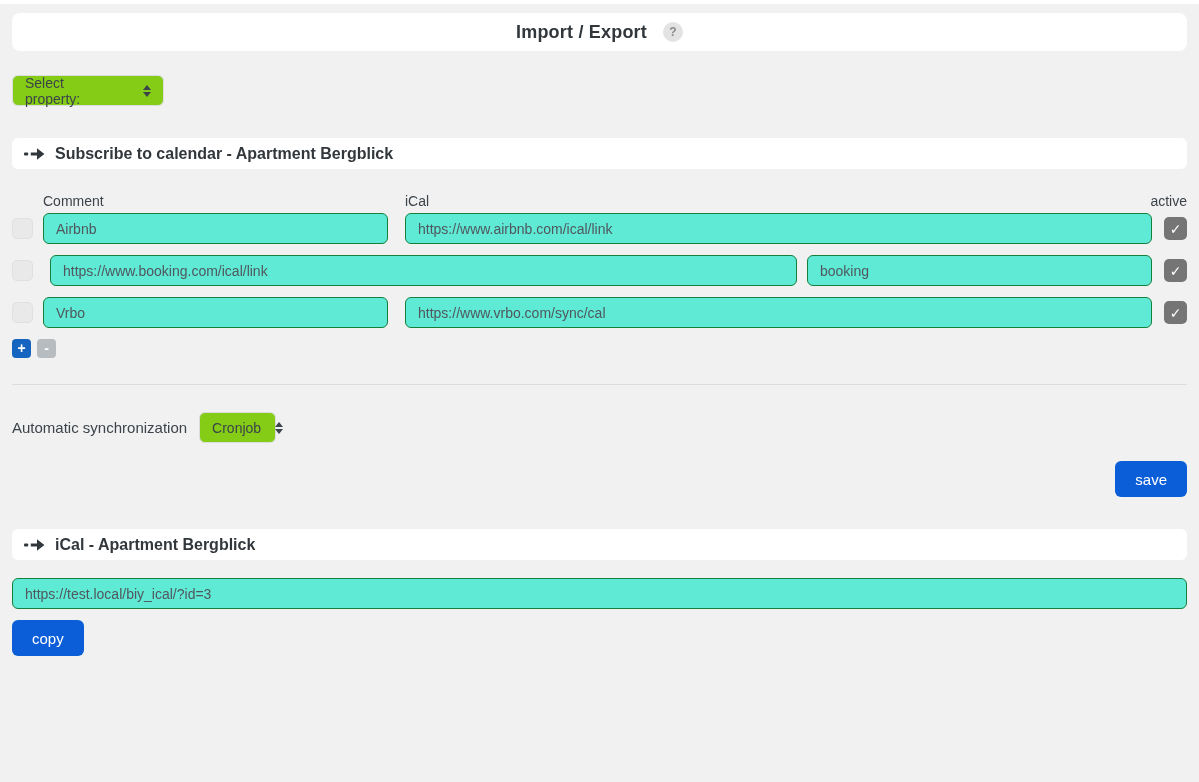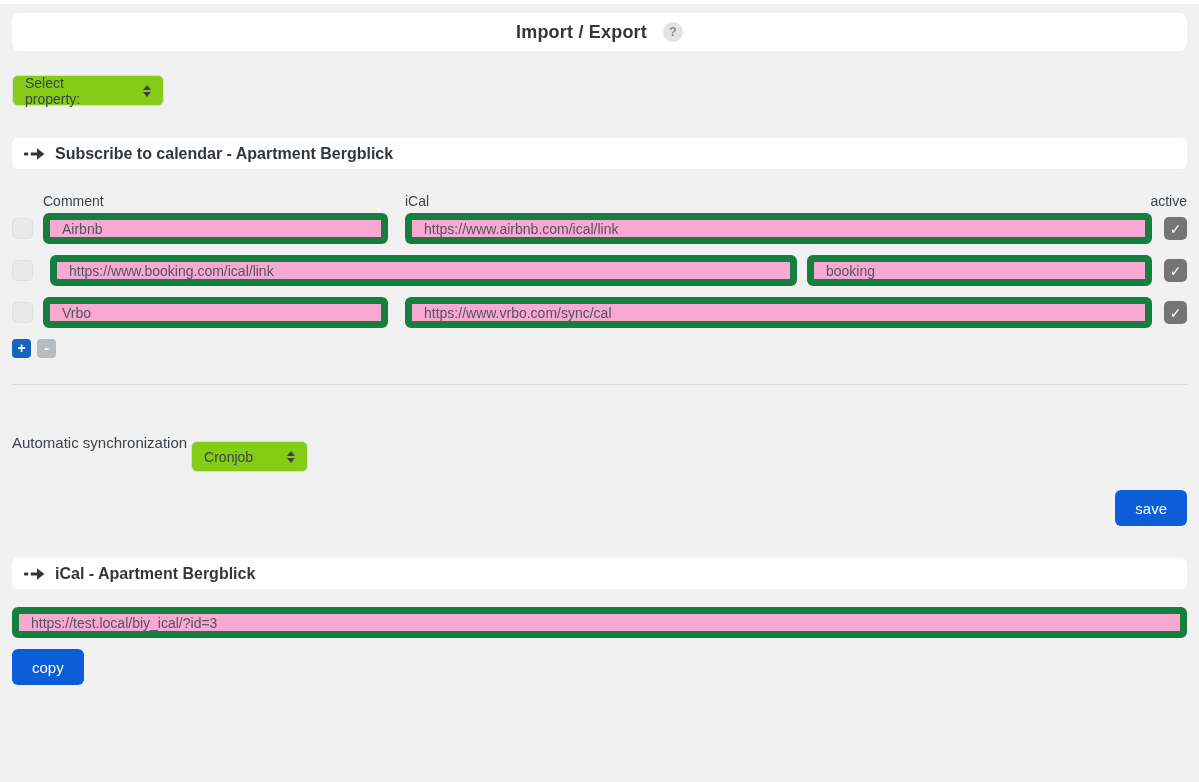--- a/index.html
+++ b/index.html
@@ -52,21 +52,21 @@
   .cb-spacer { width:21px; }
   .gap10 { width:10px; } .gap17 { width:17px; } .gap12 { width:12px; }
   .comment-col { width:345px; }
   .ical-col { flex:1; }
   .active-col { width:23px; position:relative; }
   .active-col span { position:absolute; right:0; bottom:0; white-space:nowrap; }
 
   .cal-row { display:flex; align-items:center; margin-bottom:11px; }
   .cal-row:first-of-type { margin-top:4px; }
   .input {
-    height:31px; background:#f9a8d4; border:7px solid #15803d; border-radius:6px;
+    height:31px; background:#5eead4; border:1px solid #15803d; border-radius:6px;
     padding:0 12px; font-size:14px; color:#50575e; outline:none;
     font-family:"Liberation Sans","DejaVu Sans",sans-serif;
   }
   .comment-input { width:345px; margin-left:10px; }
   .ical-input { flex:1; margin-left:17px; }
   .row-checkbox {
     width:21px; height:21px; border-radius:5px; background:#e9e9e9; border:1px solid #e0e0e0;
     flex:0 0 auto; cursor:pointer;
   }
   .toggle-active {
@@ -82,23 +82,23 @@
     font-size:14px; font-weight:700; line-height:17px; cursor:pointer;
     display:flex; align-items:center; justify-content:center;
     font-family:"Liberation Sans","DejaVu Sans",sans-serif;
   }
   .add-btn { background:#1565c0; }
   .remove-btn { background:#b7bcc0; }
 
   .divider { border:none; border-top:1px solid #dddddd; margin-top:26px; }
 
   
-  .sync-row { display:flex; align-items:center; margin-top:27px; gap:4px; }
+  .sync-row { display:flex; align-items:center; margin-top:27px; gap:12px; }
   .sync-row label { font-size:15px; color:#3c434a; }
-  .sync-select { width:117px; gap:14px;margin-top:29px; }
+  .sync-select { width:77px; gap:14px; }
 
   
   .save-row { display:flex; justify-content:flex-end; margin-top:18px; }
   .btn-blue {
     background:#0b5ed7; color:#ffffff; border:none; border-radius:6px;
     height:36px; padding:0 20px; font-size:15px; cursor:pointer;
     font-family:"Liberation Sans","DejaVu Sans",sans-serif;
   }
   .url-input { display:block; width:100%; margin-top:18px; }
   .copy-btn { margin-top:11px; }

